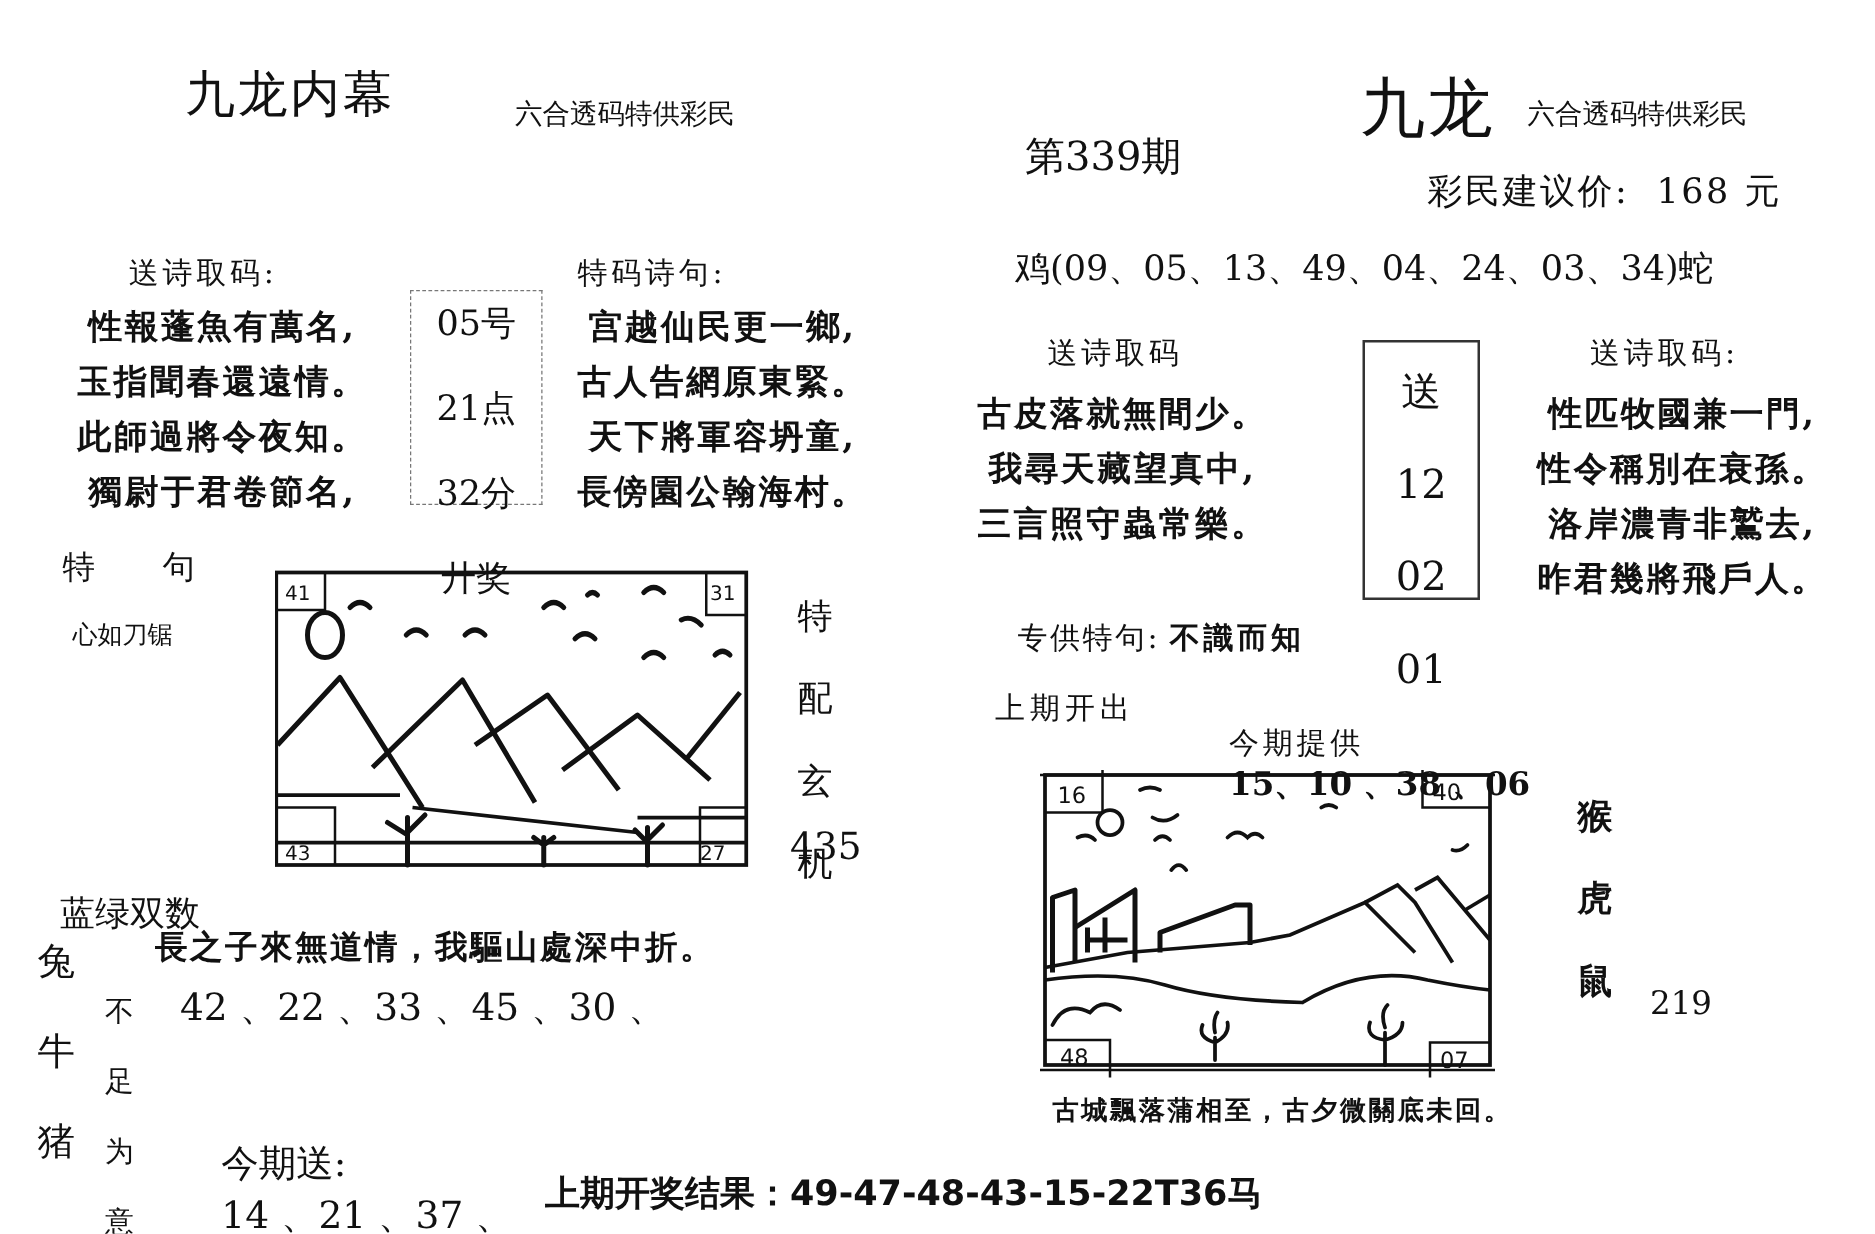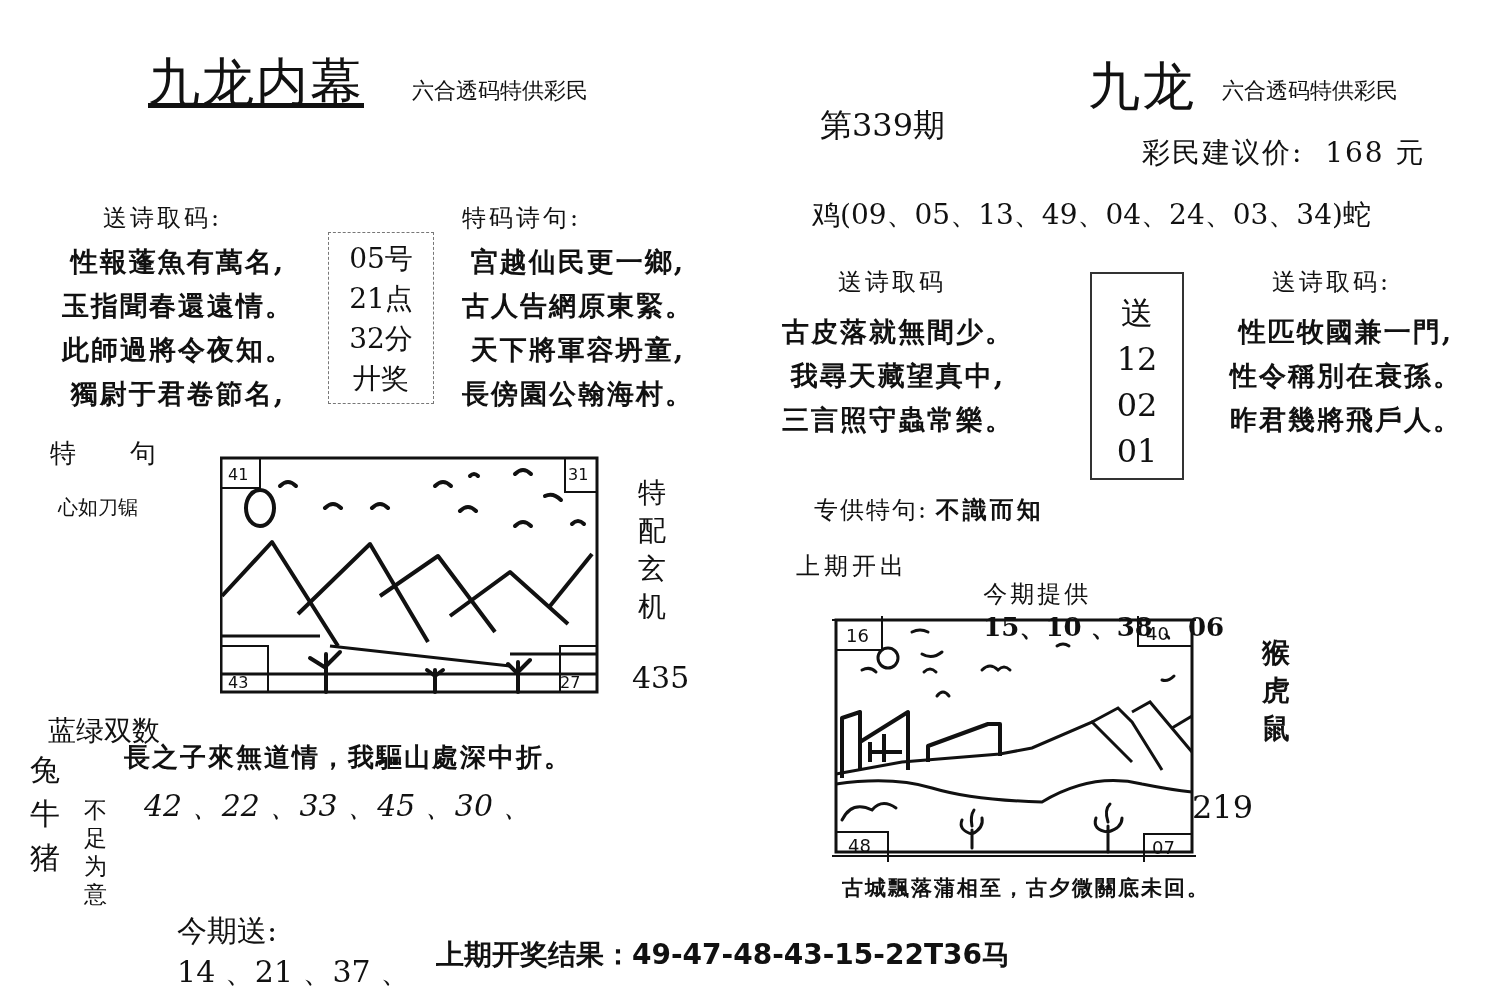--- a/index.html
+++ b/index.html
@@ -2,30 +2,30 @@
 <html><head>
 <meta charset="utf-8">
 <style>
   * { box-sizing: border-box; margin: 0; padding: 0; }
   html, body { width: 1500px; height: 987px; background: #ffffff; overflow: hidden; }
   body { position: relative; color: #111; font-family: "DejaVu Serif", serif; }
   .abs { position: absolute; }
   .serif { font-family: "DejaVu Serif", "Liberation Serif", serif; }
   .sans { font-family: "DejaVu Sans", "Liberation Sans", sans-serif; }
   .bold { font-weight: bold; text-align: center; }
-  .vert { display: flex; flex-direction: column; align-items: center; }
+  .vert { display: flex; flex-direction: column; align-items: center; gap: 28px; }
   .poem-line { display: block; white-space: nowrap; letter-spacing: 2px; }
   .box { border: 2px solid #333; }
   .dashed { border: 1px dashed #777; }
   svg { display: block; }
 </style>
 </head>
 <body>
 
-<div class="abs serif" style="left:148px; top:48px; font-size:52px; letter-spacing:2px;text-decoration:underline;">九龙内幕</div>
+<div class="abs serif" style="left:148px; top:48px; font-size:40px; letter-spacing:2px;">九龙内幕</div>
 <div class="abs serif" style="left:412px; top:76px; font-size:22px;">六合透码特供彩民</div>
 
 <div class="abs serif" style="left:103px; top:202px; font-size:24px; letter-spacing:3px;">送诗取码:</div>
 <div class="abs serif bold" style="left:62px; top:240px; font-size:27px; line-height:44px;">
   <span class="poem-line">性報蓬魚有萬名,</span>
   <span class="poem-line">玉指聞春還遠情。</span>
   <span class="poem-line">此師過將令夜知。</span>
   <span class="poem-line">獨尉于君卷節名,</span>
 </div>
 
@@ -114,21 +114,21 @@
   <span>牛</span>
   <span>猪</span>
 </div>
 <div class="abs vert serif" style="left:84px; top:796px; font-size:23px; line-height:28px;">
   <span>不</span>
   <span>足</span>
   <span>为</span>
   <span>意</span>
 </div>
 
-<div class="abs serif" style="left:144px; top:786px; font-size:30px; white-space:pre;font-style:italic;">42 、22 、33 、45 、30 、</div>
+<div class="abs serif" style="left:144px; top:786px; font-size:30px; white-space:pre;">42 、22 、33 、45 、30 、</div>
 
 <div class="abs serif" style="left:158px; top:876px; font-size:30px; white-space:pre;">
   <span>今期送:</span>
   <span>14 、21 、37 、</span>
 </div>
 
 <div class="abs serif" style="left:820px; top:104px; font-size:32px;">第339期</div>
 <div class="abs serif" style="left:1088px; top:52px; font-size:52px; letter-spacing:2px;">九龙</div>
 <div class="abs serif" style="left:1222px; top:76px; font-size:22px;">六合透码特供彩民</div>
 <div class="abs serif" style="left:1142px; top:134px; font-size:28px; letter-spacing:2px; white-space:pre;">彩民建议价:  168 元</div>
@@ -146,20 +146,21 @@
   <span>送</span>
   <span>12</span>
   <span>02</span>
   <span>01</span>
 </div>
 
 <div class="abs serif" style="left:1272px; top:266px; font-size:24px; letter-spacing:3px;">送诗取码:</div>
 <div class="abs serif bold" style="left:1230px; top:310px; font-size:27px; line-height:44px;">
   <span class="poem-line">性匹牧國兼一門,</span>
   <span class="poem-line">性令稱別在衰孫。</span>
+  <span class="poem-line">洛岸濃青非鷲去,</span>
   <span class="poem-line">昨君幾將飛戶人。</span>
 </div>
 
 <div class="abs serif" style="left:794px; top:494px; font-size:24px; white-space:nowrap;">
   <span style="letter-spacing:2px;margin-left:20px;">专供特句:</span>
   <span style="font-weight:bold; letter-spacing:3px;">不識而知</span>
 </div>
 
 <div class="abs serif" style="left:796px; top:550px; font-size:24px; letter-spacing:4px;">上期开出</div>
 <div class="abs serif" style="left:968px; top:550px; font-size:24px; white-space:pre;">
@@ -216,17 +217,17 @@
     <text x="16" y="240" font-family="DejaVu Sans, sans-serif" font-size="18" fill="#111">48</text>
     <text x="320" y="242" font-family="DejaVu Sans, sans-serif" font-size="18" fill="#111">07</text>
   </svg>
 </div>
 
 <div class="abs vert serif" style="left:1262px; top:634px; font-size:28px; line-height:38px; font-weight:bold;">
   <span>猴</span>
   <span>虎</span>
   <span>鼠</span>
 </div>
-<div class="abs serif" style="left:1192px; top:788px; font-size:32px;">219</div>
+<div class="abs serif" style="left:1320px; top:788px; font-size:26px;">219</div>
 
 <div class="abs serif bold" style="left:842px; top:874px; font-size:21px; letter-spacing:2px; white-space:nowrap;">古城飄落蒲相至，古夕微關底未回。</div>
 
 <div class="abs sans bold" style="left:436px; top:936px; font-size:28px; white-space:nowrap;">上期开奖结果：49-47-48-43-15-22T36马</div>
 
 </body></html>

